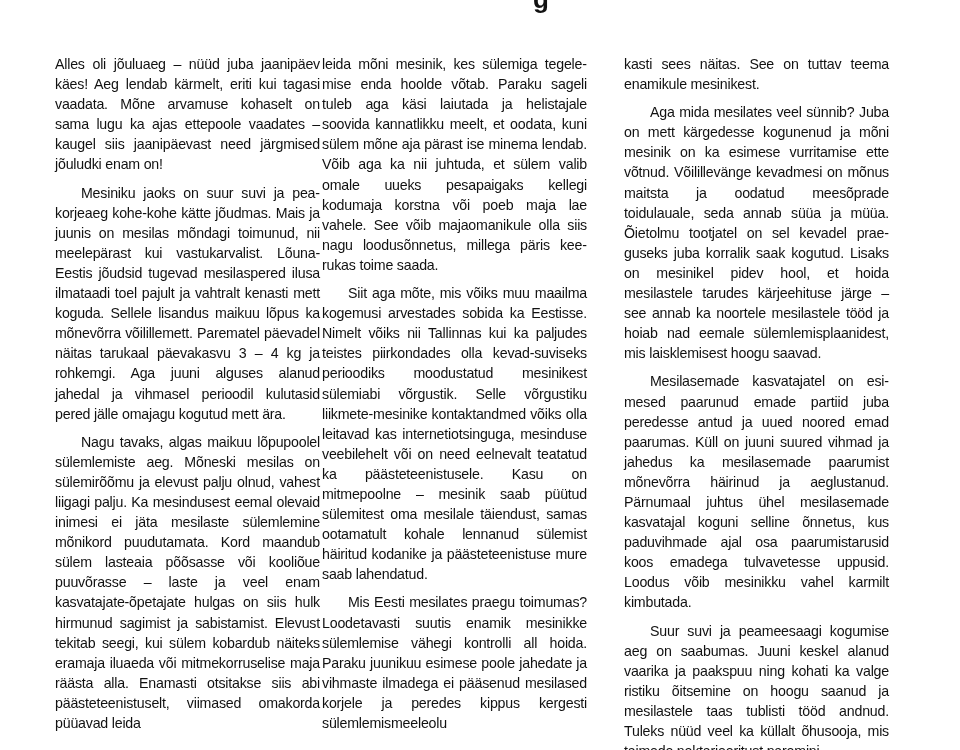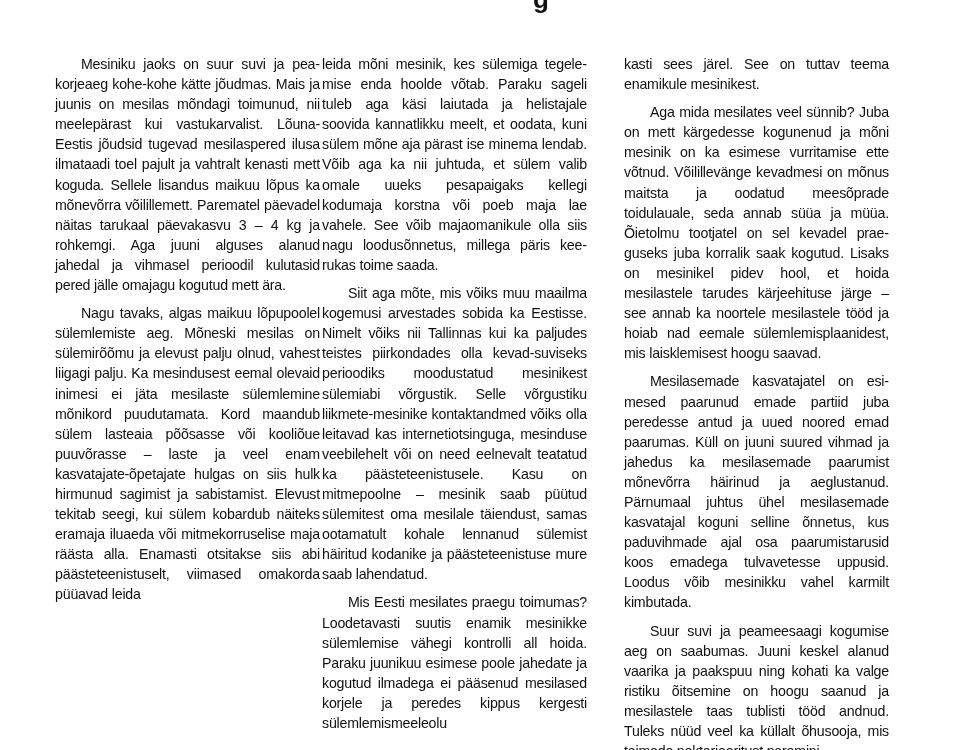--- a/index.html
+++ b/index.html
@@ -22,28 +22,29 @@
   .col3 { left: 624px; }
   .col p { margin: 0 0 8px 0; text-indent: 26px; hyphens: manual; }
   .col p.noindent { text-indent: 0; }
 </style>
 </head>
 <body>
 
 <div class="title-tail">g</div>
 
 <div class="col col1">
+  <p class="noindent">Alles oli jõuluaeg – nüüd juba jaanipäev käes! Aeg lendab kärmelt, eriti kui tagasi vaadata. Mõne arvamuse kohaselt on sama lugu ka ajas ettepoole vaadates – kaugel siis jaanipäevast need järgmised jõuludki enam on!</p>
   <p>Mesiniku jaoks on suur suvi ja pea­korjeaeg kohe-kohe kätte jõudmas. Mais ja juunis on mesilas mõndagi toimunud, nii meelepärast kui vastukarvalist. Lõuna-Eestis jõudsid tugevad mesilas­pered ilusa ilmataadi toel pajult ja vaht­ralt kenasti mett koguda. Sellele lisan­dus maikuu lõpus ka mõnevõrra võilille­mett. Parematel päevadel näitas taru­kaal päevakasvu 3 – 4 kg ja rohkemgi. Aga juuni alguses alanud jahedal ja vihmasel perioodil kulutasid pered jälle omajagu kogutud mett ära.</p>
   <p>Nagu tavaks, algas maikuu lõpupoo­lel sülemlemiste aeg. Mõneski mesilas on sülemirõõmu ja elevust palju olnud, vahest liigagi palju. Ka mesindusest eemal olevaid inimesi ei jäta mesilaste sülemlemine mõnikord puudutamata. Kord maandub sülem lasteaia põõsasse või kooliõue puuvõrasse – laste ja veel enam kasvatajate-õpetajate hulgas on siis hulk hirmunud sagimist ja sabista­mist. Elevust tekitab seegi, kui sülem kobardub näiteks eramaja iluaeda või mitmekorruselise maja räästa alla. Ena­masti otsitakse siis abi päästeteenistu­selt, viimased omakorda püüavad leida</p>
 </div>
 
 <div class="col col2">
   <p class="noindent">leida mõni mesinik, kes sülemiga tegele­mise enda hoolde võtab. Paraku sageli tuleb aga käsi laiutada ja helistajale soovida kannatlikku meelt, et oodata, kuni sülem mõne aja pärast ise minema lendab. Võib aga ka nii juhtuda, et sülem valib omale uueks pesapaigaks kellegi kodumaja korstna või poeb maja lae vahele. See võib majaomanikule olla siis nagu loodusõnnetus, millega päris kee­rukas toime saada.</p>
   <p>Siit aga mõte, mis võiks muu maa­ilma kogemusi arvestades sobida ka Eestisse. Nimelt võiks nii Tallinnas kui ka paljudes teistes piirkondades olla kevad-suviseks perioodiks moodustatud mesinikest sülemiabi võrgustik. Selle võrgustiku liikmete-mesinike kontakt­andmed võiks olla leitavad kas interneti­otsinguga, mesinduse veebilehelt või on need eelnevalt teatatud ka pääste­teenistusele. Kasu on mitmepoolne – mesinik saab püütud sülemitest oma mesilale täiendust, samas ootamatult kohale lennanud sülemist häiritud koda­nike ja päästeteenistuse mure saab lahendatud.</p>
-  <p>Mis Eesti mesilates praegu toimu­mas? Loodetavasti suutis enamik mesinikke sülemlemise vähegi kontrolli all hoida. Paraku juunikuu esimese poole jahedate ja kogutud ilmadega ei pääsenud mesilased korjele ja peredes kippus kergesti sülemlemismeeleolu</p>
+  <p>Mis Eesti mesilates praegu toimu­mas? Loodetavasti suutis enamik mesinikke sülemlemise vähegi kontrolli all hoida. Paraku juunikuu esimese poole jahedate ja vihmaste ilmadega ei pääsenud mesilased korjele ja peredes kippus kergesti sülemlemismeeleolu</p>
 </div>
 
 <div class="col col3">
-  <p class="noindent">kasti sees järel. See on tuttav teema enamikule mesinikest.</p>
+  <p class="noindent">kasti sees näitas. See on tuttav teema enamikule mesinikest.</p>
   <p>Aga mida mesilates veel sünnib? Juba on mett kärgedesse kogunenud ja mõni mesinik on ka esimese vurritamise ette võtnud. Võilillevänge kevadmesi on mõnus maitsta ja oodatud meesõprade toidulauale, seda annab süüa ja müüa. Õietolmu tootjatel on sel kevadel prae­guseks juba korralik saak kogutud. Lisaks on mesinikel pidev hool, et hoida mesilastele tarudes kärjeehituse järge – see annab ka noortele mesilastele tööd ja hoiab nad eemale sülemlemisplaani­dest, mis laisklemisest hoogu saavad.</p>
   <p>Mesilasemade kasvatajatel on esi­mesed paarunud emade partiid juba peredesse antud ja uued noored emad paarumas. Küll on juuni suured vihmad ja jahedus ka mesilasemade paarumist mõnevõrra häirinud ja aeglustanud. Pärnumaal juhtus ühel mesilasemade kasvatajal koguni selline õnnetus, kus paduvihmade ajal osa paarumistarusid koos emadega tulvavetesse uppusid. Loodus võib mesinikku vahel karmilt kimbutada.</p>
   <p>Suur suvi ja peameesaagi kogumise aeg on saabumas. Juuni keskel alanud vaarika ja paakspuu ning kohati ka valge ristiku õitsemine on hoogu saanud ja mesilastele taas tublisti tööd andnud. Tuleks nüüd veel ka küllalt õhusooja, mis taimede nektarieeritust paremini</p>
 </div>
 
 </body></html>

